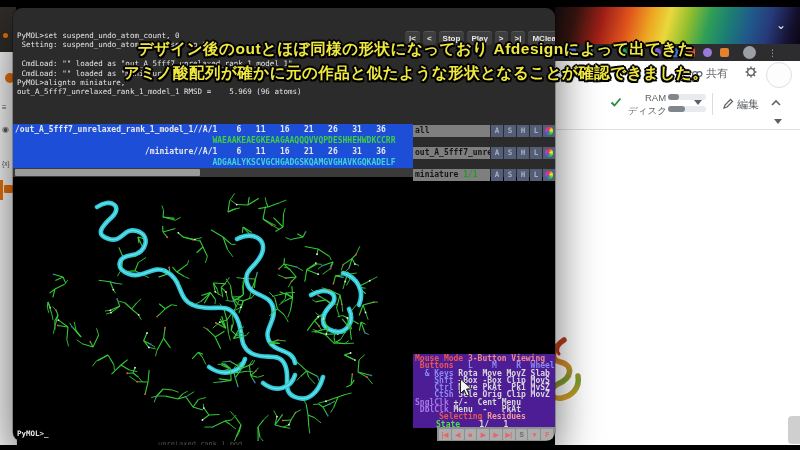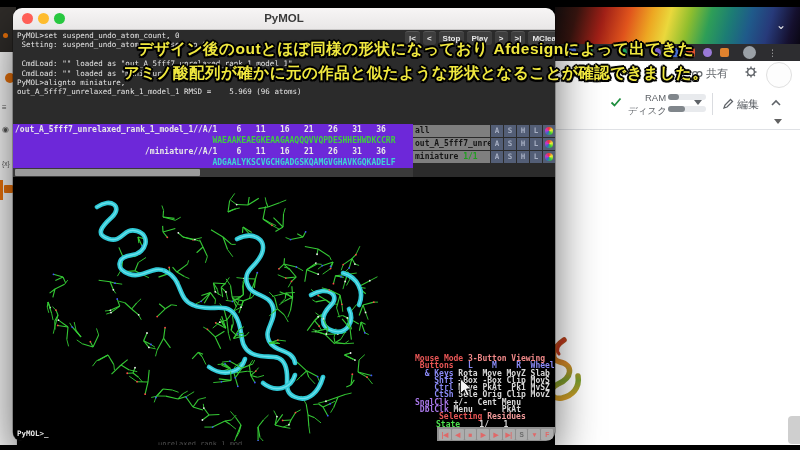--- a/index.html
+++ b/index.html
@@ -74,40 +74,40 @@
   #gui-panel{position:absolute;left:390px;top:23px;width:152px;display:flex;flex-direction:column;gap:3px;}
   .gui-row{display:flex;gap:3px;align-items:center;padding-left:2px;}
   .gui-btn{background:#3e3e3e;border-top:1px solid #565656;border-radius:3px;
     color:#e8e8e8;font-size:8px;font-weight:bold;padding:2px 4px;white-space:nowrap;}
   .gui-chev{color:#aaa;font-size:8px;}
 
   #cmd-row{position:absolute;left:0;top:100px;width:390px;height:16px;}
   #cmd-prompt{position:absolute;left:4px;top:3px;font-size:7.5px;font-weight:bold;color:#e6e6e6;}
   #cmd-input{position:absolute;left:44px;top:1px;width:340px;height:11px;background:#404040;border-radius:2px;border:1px solid #4e4e4e;}
 
-  #seq-area{position:absolute;left:0;top:116px;width:400px;height:44px;background:#6d28d9;overflow:hidden;}
+  #seq-area{position:absolute;left:0;top:116px;width:400px;height:44px;background:#1d4ed8;overflow:hidden;}
   .seq-line{margin:0;font-family:"DejaVu Sans Mono",monospace;font-size:8px;line-height:11px;font-weight:bold;white-space:pre;padding-left:2px;}
   #seq-scroll{position:absolute;left:0;top:160px;width:400px;height:9px;background:#3a3a3a;}
   #seq-thumb{position:absolute;left:2px;top:1px;width:185px;height:7px;background:#9a9a9a;border-radius:1px;}
 
   #viewport{position:absolute;left:0;top:169px;width:542px;height:264px;background:#000;}
   #vp-prompt{position:absolute;left:4px;bottom:3px;font-size:7.5px;font-weight:bold;color:#e8e8e8;}
 
-  #object-panel{position:absolute;left:400px;top:117px;width:142px;display:flex;flex-direction:column;gap:1px;}
+  #object-panel{position:absolute;left:400px;top:117px;width:142px;display:flex;flex-direction:column;gap:10px;}
   .obj-row{display:flex;gap:1px;height:12px;}
   .obj-name{flex:1;background:#7f7f7f;color:#161616;font-family:"DejaVu Sans Mono",monospace;
     font-size:8px;font-weight:bold;line-height:12px;padding-left:2px;white-space:nowrap;overflow:hidden;}
   .obj-state{color:#1e9e1e;}
   .obj-btn{width:12px;background:#535e76;color:#a8b0c4;font-size:7.5px;font-weight:bold;
     text-align:center;line-height:12px;font-family:"DejaVu Sans Mono",monospace;}
   .obj-color{width:12px;background:#535e76;position:relative;}
   .obj-color i{position:absolute;left:2px;top:2px;width:8px;height:8px;border-radius:50%;
     background:conic-gradient(#e33,#ee3,#3c3,#36c,#c3c,#e33);}
 
-  #mouse-panel{position:absolute;right:0;top:346px;width:142px;background:#000000;padding:1px 0 0 2px;box-sizing:border-box;}
+  #mouse-panel{position:absolute;right:0;top:346px;width:142px;background:#4c1d95;padding:1px 0 0 2px;box-sizing:border-box;}
   .mp-line{font-family:"DejaVu Sans Mono",monospace;font-size:8px;line-height:7.3px;font-weight:bold;white-space:pre;}
 
   #vcr-bar{position:absolute;right:0;bottom:0;width:118px;height:14px;background:#8f8f8f;
     display:flex;gap:1px;align-items:center;padding:1px 2px;box-sizing:border-box;}
   .vcr-btn{flex:1;height:11px;background:#adadad;border-radius:1px;color:#e06868;
     font-size:6.5px;font-weight:bold;text-align:center;line-height:11px;white-space:nowrap;overflow:hidden;}
   .vcr-btn.gray{color:#6a6a6a;}
 
   
   .subtitle{position:absolute;left:416px;transform:translateX(-50%);white-space:nowrap;
@@ -197,26 +197,20 @@
         <stop offset="1" stop-color="#d9a028"></stop>
     </linearGradient>
   </defs>
   <path d="M16 10 C4 18 2 30 12 32 C26 35 24 48 10 54 C0 59 2 70 14 68 C24 66 32 58 30 46" fill="none" stroke="url(#ribg)" stroke-width="5.5" stroke-linecap="round"></path>
   <path d="M16 10 C10 14 8 20 11 24" fill="none" stroke="#c23a1e" stroke-width="3" stroke-linecap="round"></path>
 </svg>
 <div class="abs" id="br-scroll"></div>
 <div class="abs" id="bg-clipped-text">unrelaxed_rank_1_mod</div>
 
 <div class="abs" id="pymol-window">
-  <div id="titlebar">
-    <div class="light" id="light-close"></div>
-    <div class="light" id="light-min"></div>
-    <div class="light" id="light-max"></div>
-    <div id="window-title">PyMOL</div>
-  </div>
 
   <pre id="console-pre">PyMOL&gt;set suspend_undo_atom_count, 0
  Setting: suspend_undo_atom_count set to 0.
 
  CmdLoad: "" loaded as "out_A_5fff7_unrelaxed_rank_1_model_1".
  CmdLoad: "" loaded as "miniature".
 PyMOL&gt;alignto miniature,
 out_A_5fff7_unrelaxed_rank_1_model_1 RMSD =    5.969 (96 atoms)</pre>
 
   <div id="gui-panel">

